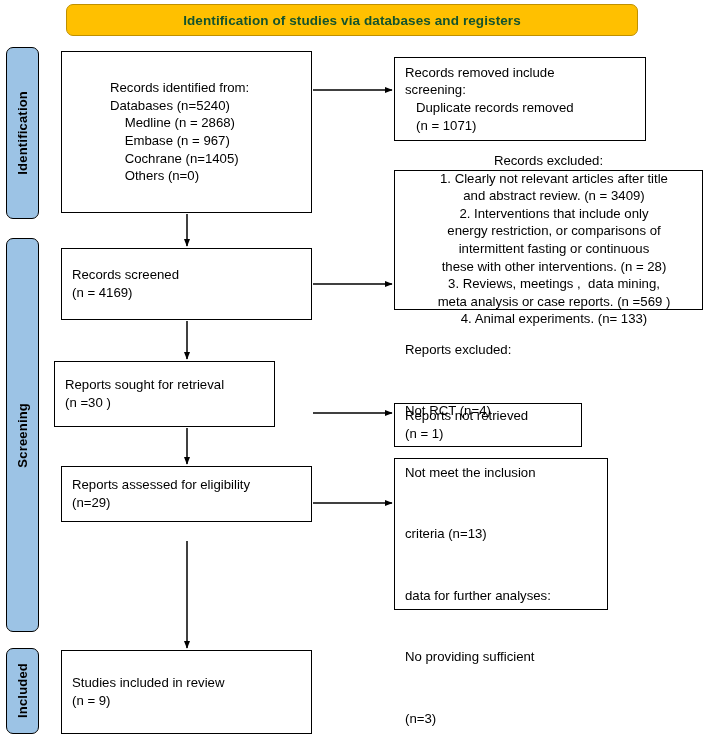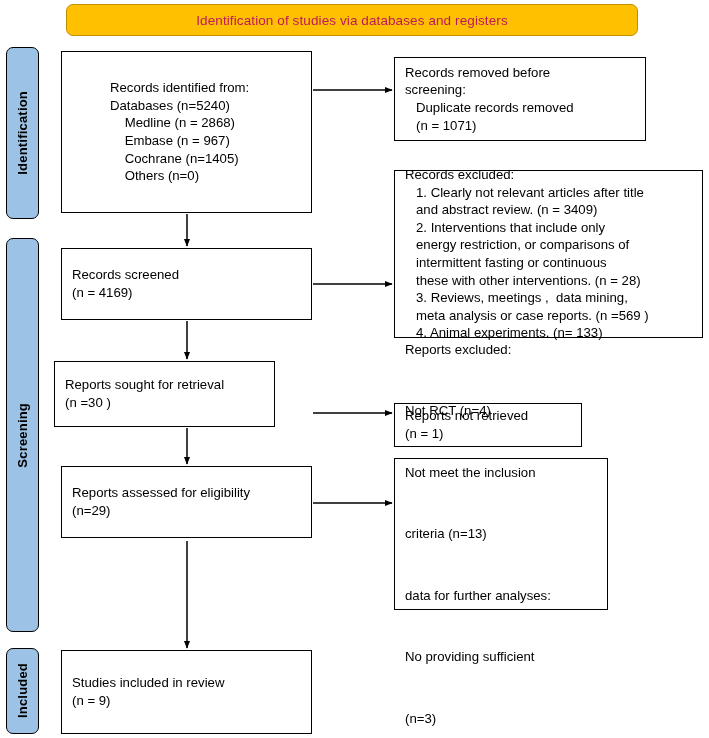--- a/index.html
+++ b/index.html
@@ -31,22 +31,22 @@
     background: #FFC000;
     border: 1px solid #BF9000;
     border-radius: 7px;
     display: flex;
     align-items: center;
     justify-content: center;
     box-sizing: border-box;
   }
   .banner-text {
     font-size: 13.5px;
-    font-weight: normal;
-    color: #be185d;
+    font-weight: bold;
+    color: #14532d;
     letter-spacing: 0.1px;
     white-space: nowrap;
   }
   
   .stage {
     position: absolute;
     left: 6px;
     width: 33px;
     background: #9CC3E5;
     border: 1.6px solid #000000;
@@ -83,25 +83,25 @@
   .box .line {
     font-size: 13.2px;
     line-height: 1.33;
     color: #000;
     white-space: pre;
   }
 
   
   #box-identified        { left: 61px;  top: 51px;  width: 251px; height: 162px; padding-left: 48px; }
   #box-removed           { left: 394px; top: 57px;  width: 252px; height: 84px;  }
-  #box-excluded-screen   { left: 394px; top: 170px; width: 309px; height: 168px; }
+  #box-excluded-screen   { left: 394px; top: 170px; width: 309px; height: 140px; align-items: center; }
   #box-screened          { left: 61px;  top: 248px; width: 251px; height: 72px;  }
   #box-sought            { left: 54px;  top: 361px; width: 221px; height: 66px;  }
   #box-not-retrieved     { left: 394px; top: 391px; width: 188px; height: 44px; margin-top: 12px;  }
-  #box-assessed          { left: 61px;  top: 466px; width: 251px; height: 72px;  }
+  #box-assessed          { left: 61px;  top: 466px; width: 251px; height: 56px;  }
   #box-reports-excluded  { left: 394px; top: 458px; width: 214px; height: 152px; gap: 44px; }
   #box-included          { left: 61px;  top: 650px; width: 251px; height: 84px;  }
 
   
   #connectors {
     position: absolute;
     left: 0; top: 0;
     width: 709px;
     height: 738px;
     pointer-events: none;
@@ -155,21 +155,21 @@
   <div class="box" id="box-identified">
     <span class="line">Records identified from:</span>
     <span class="line">Databases (n=5240)</span>
     <span class="line">    Medline (n = 2868)</span>
     <span class="line">    Embase (n = 967)</span>
     <span class="line">    Cochrane (n=1405)</span>
     <span class="line">    Others (n=0)</span>
   </div>
 
   <div class="box" id="box-removed">
-    <span class="line">Records removed before</span>
+    <span class="line">Records removed include</span>
     <span class="line">screening:</span>
     <span class="line">   Duplicate records removed</span>
     <span class="line">   (n = 1071)</span>
   </div>
 
   <div class="box" id="box-excluded-screen">
     <span class="line">Records excluded:</span>
     <span class="line">   1. Clearly not relevant articles after title</span>
     <span class="line">   and abstract review. (n = 3409)</span>
     <span class="line">   2. Interventions that include only</span>

